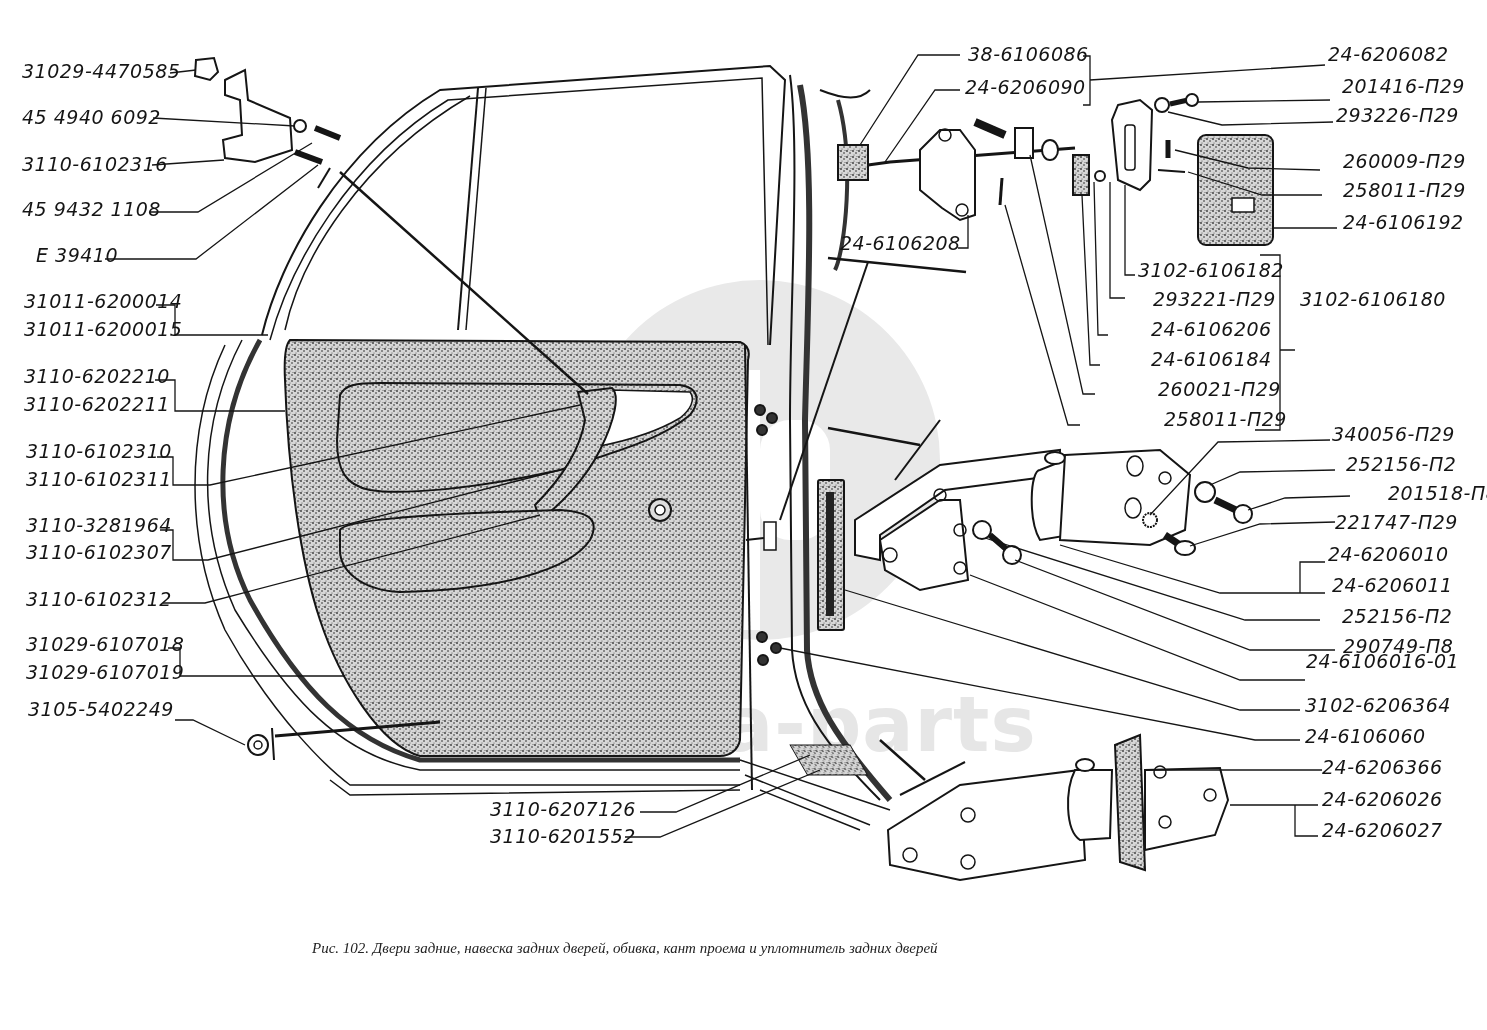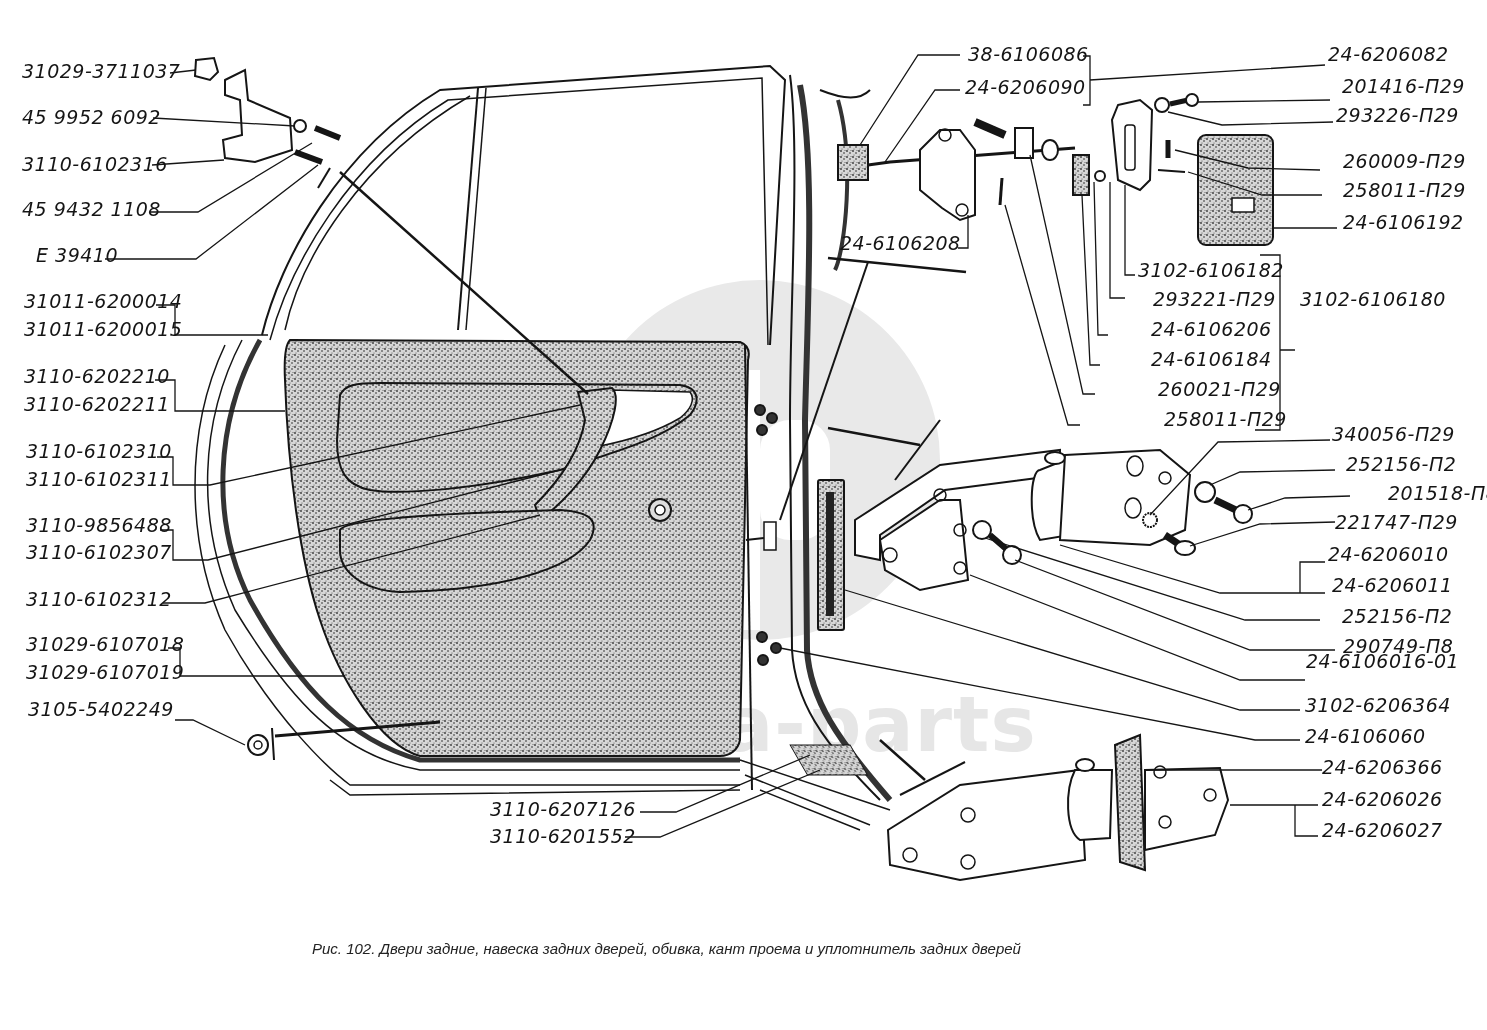--- a/index.html
+++ b/index.html
@@ -1,21 +1,21 @@
 <!DOCTYPE html>
 <html><head>
 <meta charset="utf-8">
 <style>
   html, body { margin:0; padding:0; background:#ffffff; }
   #stage { position:relative; width:1487px; height:1030px; overflow:hidden; background:#fff;
            font-family:"DejaVu Sans", sans-serif; color:#111; }
   svg#art { position:absolute; left:0; top:0; }
   .lbl { position:absolute; font-family:"DejaVu Sans", sans-serif; font-style:oblique; font-size:19px;
          letter-spacing:0.5px; color:#151515; white-space:nowrap; line-height:1; cursor:pointer; }
-  .cap { position:absolute; left:312px; top:940px; font-family:Liberation Sans, sans-serif; font-style:italic;
+  .cap { position:absolute; left:312px; top:940px; font-family:Liberation Serif, serif; font-style:italic;
          font-size:15px; color:#222; white-space:nowrap;text-align:center; }
   .wm { position:absolute; font-family:"DejaVu Sans", sans-serif; font-weight:bold; color:#e6e6e6;
         font-size:76px; left:676px; top:680px; letter-spacing:1px; }
 </style>
 </head>
 <body>
 
 <div id="stage">
 
   <svg width="1487" height="1030" style="position:absolute;left:0;top:0">
@@ -197,32 +197,32 @@
       <path d="M1320 620 L1245 620 L985 538"></path>
       <path d="M1335 650 L1250 650 L1015 560"></path>
       <path d="M1305 680 L1240 680 L970 575"></path>
       <path d="M1300 710 L1240 710 L845 590"></path>
       <path d="M1300 740 L1255 740 L780 648"></path>
       <path d="M1322 770 L1145 770"></path>
       <path d="M1318 805 L1295 805 L1295 836 L1318 836 M1295 805 L1230 805"></path>
     </g>
   </svg>
 
-  <div class="lbl" style="left:22px;top:62px">31029-3711037</div>
-  <div class="lbl" style="left:22px;top:108px">45 9952 6092</div>
+  <div class="lbl" style="left:22px;top:62px">31029-4470585</div>
+  <div class="lbl" style="left:22px;top:108px">45 4940 6092</div>
   <div class="lbl" style="left:22px;top:155px">3110-6102316</div>
   <div class="lbl" style="left:22px;top:200px">45 9432 1108</div>
   <div class="lbl" style="left:36px;top:246px">E 39410</div>
   <div class="lbl" style="left:24px;top:292px">31011-6200014</div>
   <div class="lbl" style="left:24px;top:320px">31011-6200015</div>
   <div class="lbl" style="left:24px;top:367px">3110-6202210</div>
   <div class="lbl" style="left:24px;top:395px">3110-6202211</div>
   <div class="lbl" style="left:26px;top:442px">3110-6102310</div>
   <div class="lbl" style="left:26px;top:470px">3110-6102311</div>
-  <div class="lbl" style="left:26px;top:516px">3110-9856488</div>
+  <div class="lbl" style="left:26px;top:516px">3110-3281964</div>
   <div class="lbl" style="left:26px;top:543px">3110-6102307</div>
   <div class="lbl" style="left:26px;top:590px">3110-6102312</div>
   <div class="lbl" style="left:26px;top:635px">31029-6107018</div>
   <div class="lbl" style="left:26px;top:663px">31029-6107019</div>
   <div class="lbl" style="left:28px;top:700px">3105-5402249</div>
 
   <div class="lbl" style="left:490px;top:800px">3110-6207126</div>
   <div class="lbl" style="left:490px;top:827px">3110-6201552</div>
 
   <div class="lbl" style="left:968px;top:45px">38-6106086</div>

